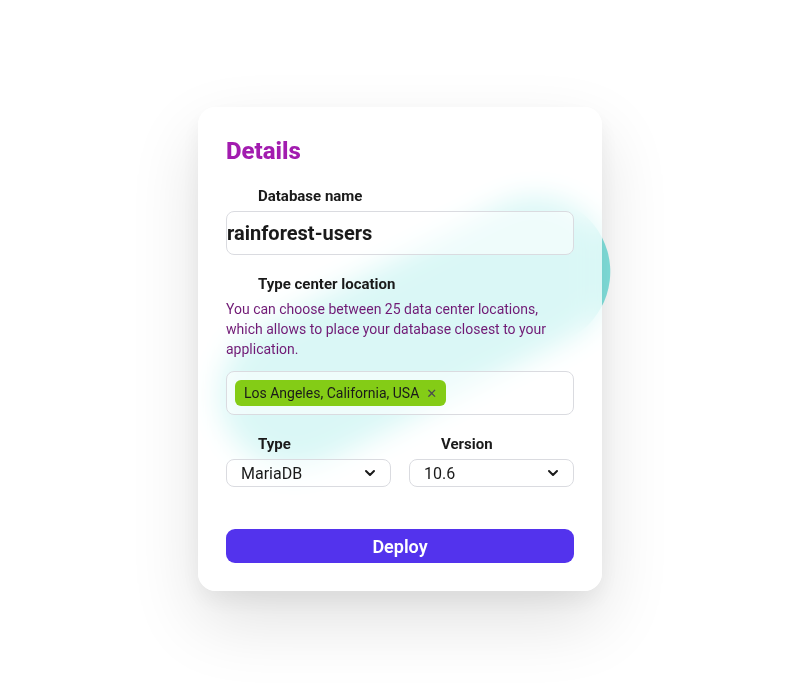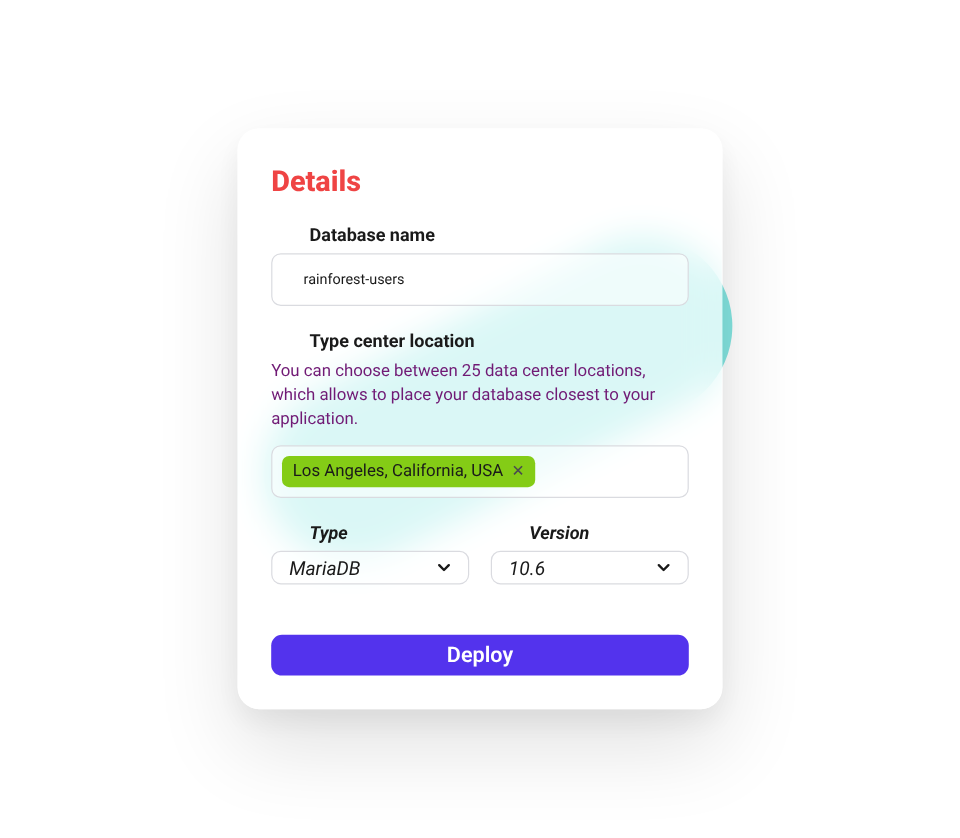--- a/index.html
+++ b/index.html
@@ -37,21 +37,21 @@
       background: rgba(255, 255, 255, 0.7);
       backdrop-filter: blur(14px);
       -webkit-backdrop-filter: blur(14px);
       border-radius: 18px;
       padding: 30px 28px 28px 28px;
       box-shadow: 0 30px 70px rgba(0, 0, 0, 0.12), 0 10px 25px rgba(0,0,0,0.06);
     }
     .card-title {
       font-size: 24px;
       font-weight: 800;
-      color: #ef4444;
+      color: #a21caf;
       margin-bottom: 22px;
     }
     .field-group {
       margin-bottom: 20px;
     }
     .field-label {
       font-size: 15px;
       font-weight: 700;
       color: #1a1a1a;
       margin-bottom: 6px;
@@ -62,24 +62,25 @@
       font-size: 14px;
       color: #701a75;
       line-height: 1.45;
       margin-bottom: 12px;
     }
     .text-input {
       width: 100%;
       height: 44px;
       border: 1px solid #dadbe0;
       border-radius: 8px;
-      padding: 0 26px;
-      font-size: 12px;
+      padding: 0 0;
+      font-size: 20px;
       color: #1a1a1a;
       background: rgba(255,255,255,0.55);
+      font-weight: bold;
     }
     .tag-input {
       width: 100%;
       min-height: 44px;
       border: 1px solid #dadbe0;
       border-radius: 8px;
       padding: 6px 8px;
       display: flex;
       align-items: center;
       background: rgba(255,255,255,0.55);
@@ -96,21 +97,20 @@
     }
     .tag-remove {
       font-size: 13px;
       color: #4a4a50;
       cursor: pointer;
       line-height: 1;
     }
     .row {
       display: flex;
       gap: 18px;
-      font-style: italic;
     }
     .col {
       flex: 1;
     }
     .select-box {
       position: relative;
       width: 100%;
       height: 28px;
       border: 1px solid #dadbe0;
       border-radius: 8px;

